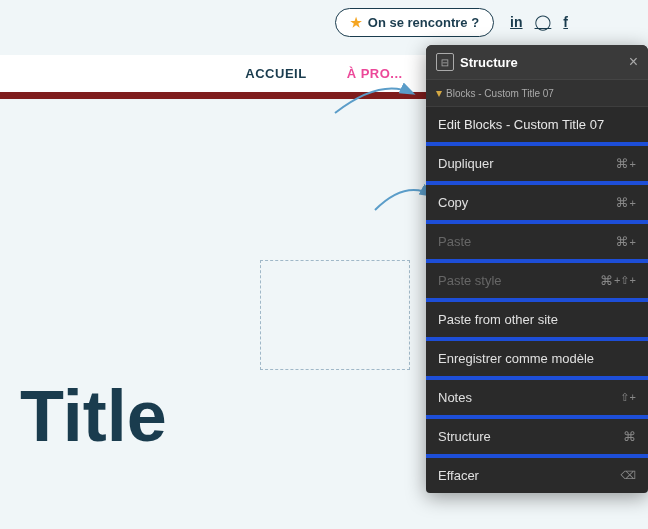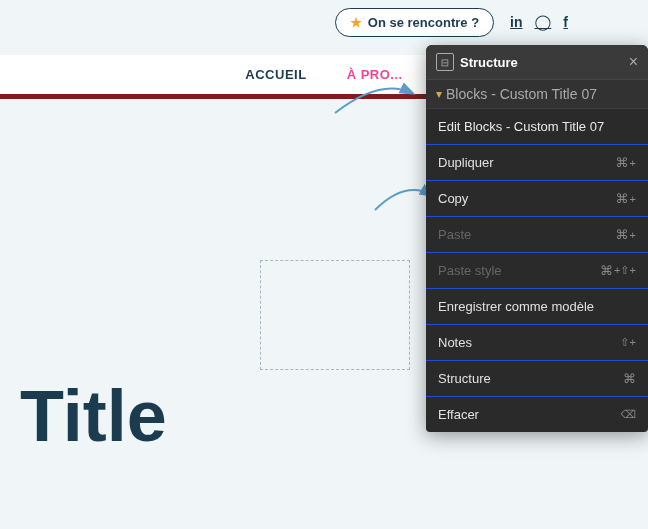--- a/index.html
+++ b/index.html
@@ -64,21 +64,21 @@
 
     
     .site-nav {
       position: absolute;
       top: 55px; left: 0; right: 0;
       height: 44px;
       display: flex;
       align-items: center;
       justify-content: center;
       gap: 40px;
-      border-bottom: 5px solid #7f1d1d;
+      border-bottom: 7px solid #7f1d1d;
       background: white;
     }
 
     .site-nav-item {
       font-size: 13px;
       font-weight: 700;
       color: #1a3c4e;
       letter-spacing: 0.5px;
       text-transform: uppercase;
     }
@@ -176,37 +176,37 @@
       overflow: hidden;
     }
 
     .breadcrumb-arrow {
       color: #d4a843;
       font-size: 12px;
       flex-shrink: 0;
     }
 
     .breadcrumb-text {
-      font-size: 14px;
+      font-size: 10px;
       color: #aaaaaa;
       white-space: nowrap;
       overflow: hidden;
       text-overflow: ellipsis;
     }
 
     
     .menu-item {
       display: flex;
       align-items: center;
       justify-content: space-between;
       padding: 10px 12px;
       color: #e0e0e0;
       font-size: 13px;
       cursor: pointer;
-      border-bottom: 1px solid #1d4ed8;
+      border-bottom: 4px solid #1d4ed8;
     }
 
     .menu-item.disabled {
       color: #666;
       cursor: default;
       gap: 48px;
     }
 
     .menu-item-shortcut {
       font-size: 11px;
@@ -314,20 +314,24 @@
     </span>
   </div>
 
   <div class="menu-item disabled">
     <span>Paste style</span>
     <span class="menu-item-shortcut">
       <span class="cmd">⌘</span>+⇧+
     </span>
   </div>
 
+  <div class="menu-item">
+    <span>Paste from other site</span>
+    <span class="menu-item-shortcut"></span>
+  </div>
 
 
   <div class="menu-item">
     <span>Enregistrer comme modèle</span>
     <span class="menu-item-shortcut"></span>
   </div>
 
   <div class="menu-item">
     <span>Notes</span>
     <span class="menu-item-shortcut">⇧+</span>

